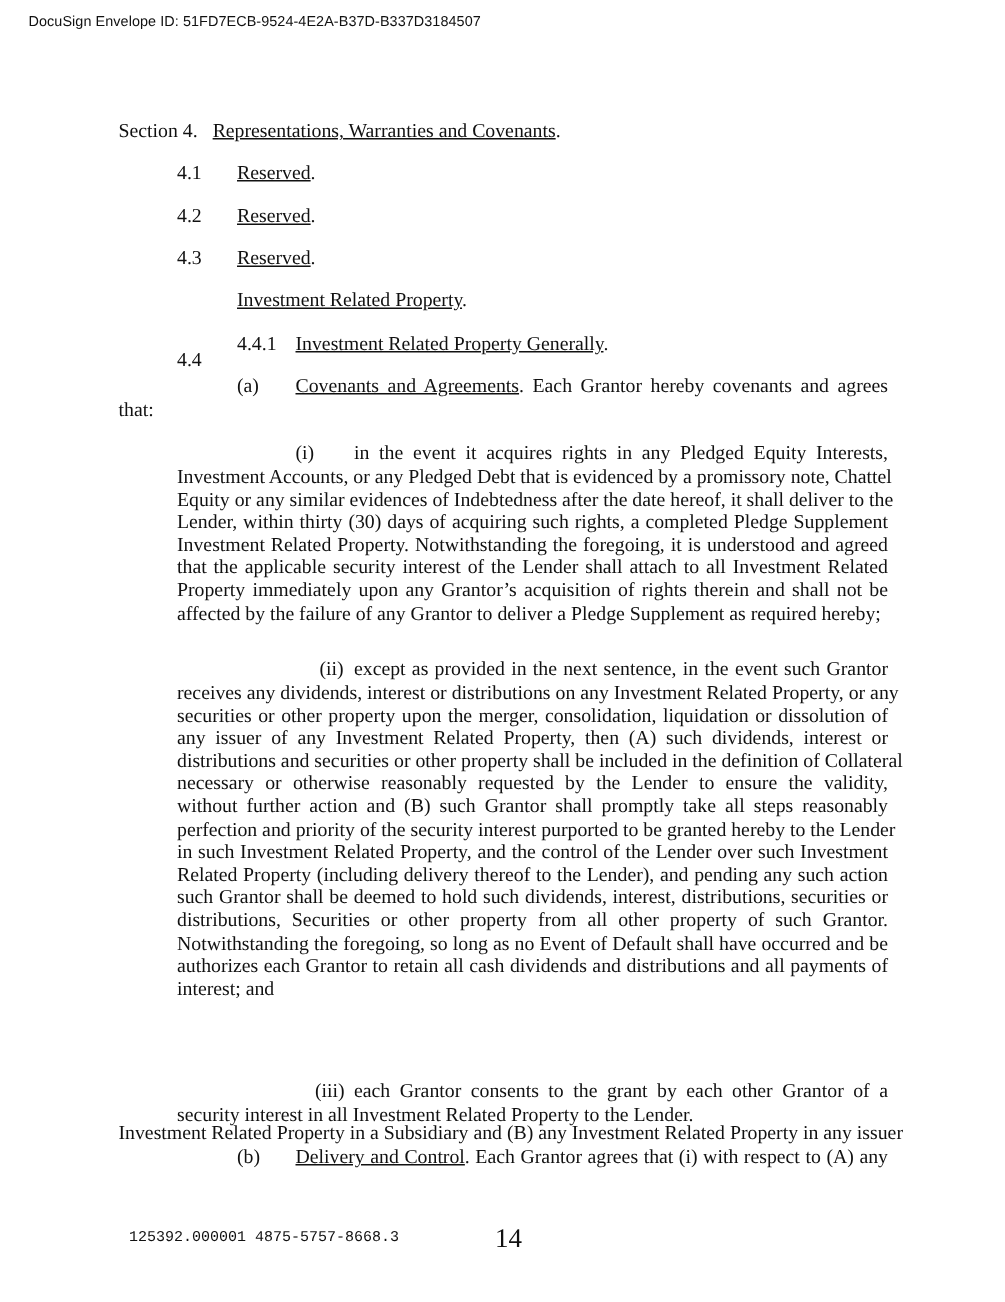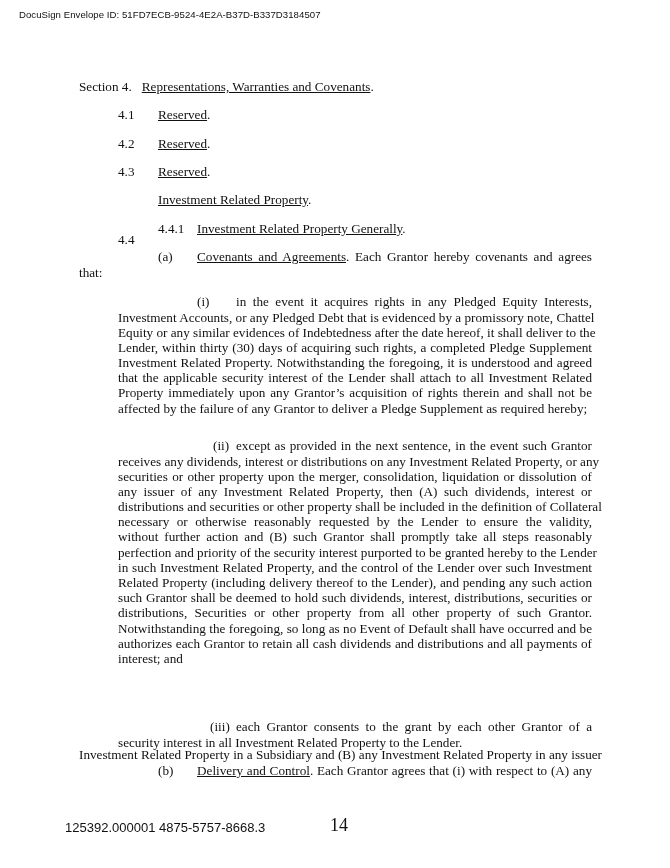--- a/index.html
+++ b/index.html
@@ -4,21 +4,21 @@
   <style>
     html, body { margin: 0; padding: 0; background: #ffffff; }
     body { width: 670px; height: 868px; position: relative; overflow: hidden; color: #111; }
     .env { position: absolute; left: 19px; top: 9px; font-family: "Liberation Sans", sans-serif; font-size: 9.6px; color: #111; letter-spacing: 0.05px; }
     .serif { font-family: "Liberation Serif", serif; font-size: 13.2px; line-height: 15.2px; }
     .abs { position: absolute; white-space: nowrap; }
     u { text-decoration: underline; text-underline-offset: 1px; }
     .para { position: absolute; text-align: justify; }
     .para .line { display: block; text-align: justify; text-align-last: justify; height: 15.2px; white-space: nowrap; }
     .para .line.last { text-align-last: left; }
-    .footer-id { position: absolute; left: 65px; top: 820px; font-family: Liberation Sans, sans-serif; font-size: 13px; }
+    .footer-id { position: absolute; left: 86px; top: 820px; font-family: Liberation Mono, monospace; font-size: 10px; }
     .page-num { position: absolute; left: 330px; top: 815px; font-family: "Liberation Serif", serif; font-size: 18px; }
   </style>
 </head>
 <body>
 
 <div class="env">DocuSign Envelope ID: 51FD7ECB-9524-4E2A-B37D-B337D3184507</div>
 
 <div class="abs serif" style="left:79px; top:79px;">
   <span>Section 4.</span><span style="display:inline-block;width:10px;"></span><u>Representations, Warranties and Covenants</u><span>.</span>
 </div>

